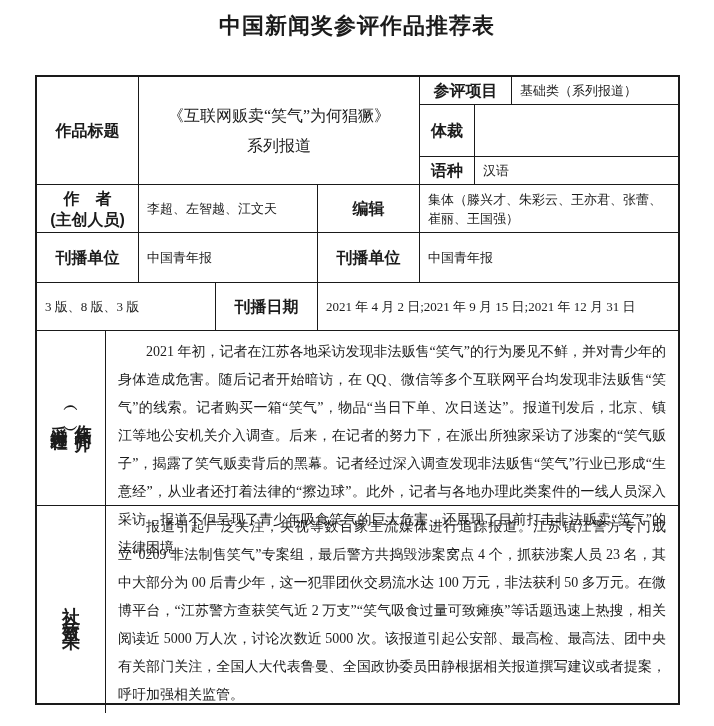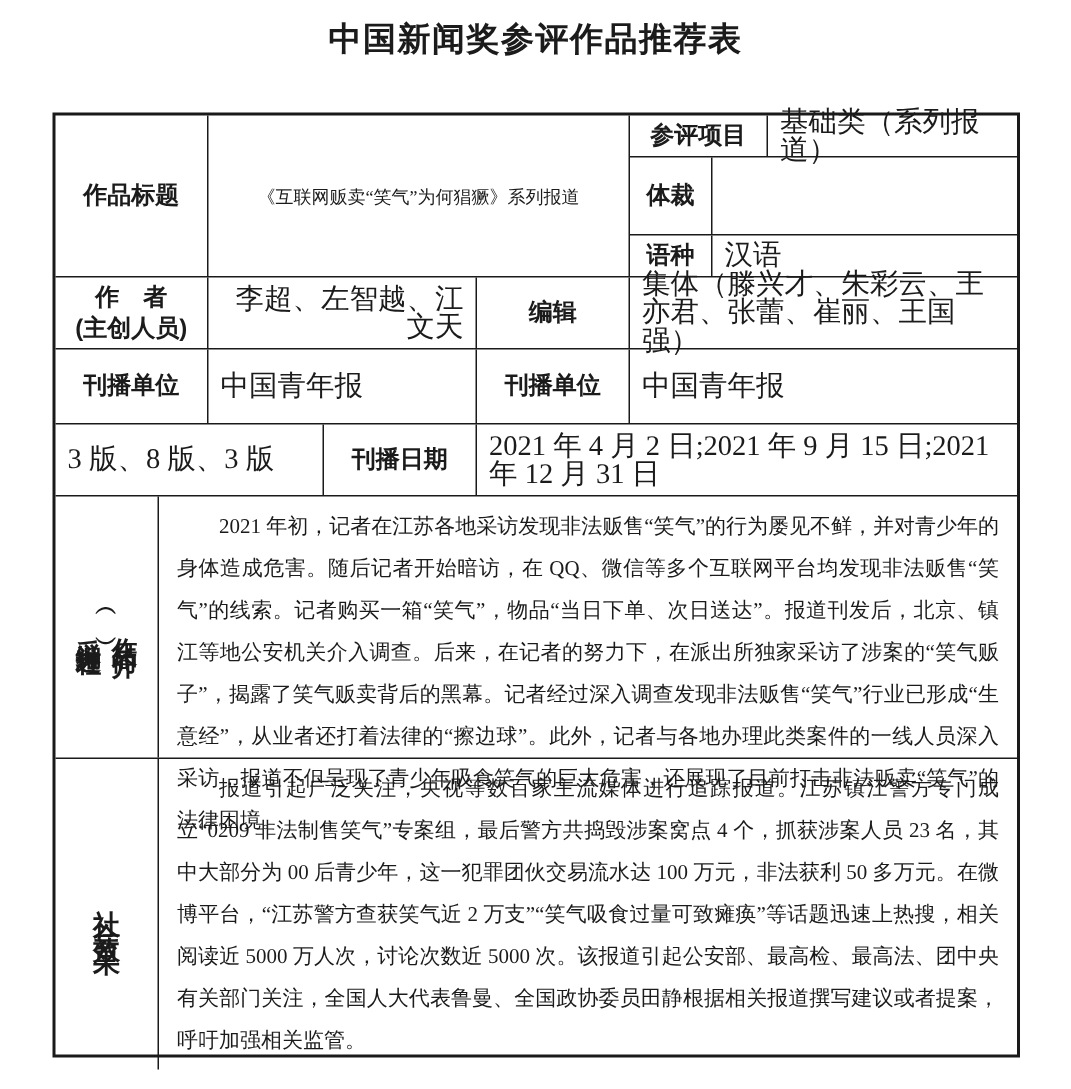--- a/index.html
+++ b/index.html
@@ -18,32 +18,32 @@
     display:flex; flex-direction:column;
   }
   .row { display:flex; flex-direction:row; border-bottom:1.5px solid #1a1a1a; box-sizing:border-box; flex:0 0 auto; }
   .row.last { border-bottom:none; flex:1 1 auto; }
   .cell { border-right:1.5px solid #1a1a1a; box-sizing:border-box; display:flex; align-items:center; }
   .cell.end { border-right:none; }
   .lab {
     justify-content:center; text-align:center; font-weight:bold; font-size:16px;
     font-family:"Liberation Sans", sans-serif; line-height:20px;
   }
-  .val { font-size:19px; padding:3px 8px; line-height:19px; }
+  .val { font-size:13px; padding:3px 8px; line-height:19px; }
   .c1 { width:102px; flex:0 0 102px; }
   .c2 { width:179px; flex:0 0 179px;text-align:right; }
   .c3 { width:102px; flex:0 0 102px; }
   .c4 { flex:1 1 auto; }
   .r1 { height:108px; }
   .r2 { height:48px; }
   .r3 { height:50px; }
   .r4 { height:48px; }
   .r5 { height:57px; }
   .r6 { height:175px; }
-  .title-cell { width:281px; flex:0 0 281px; justify-content:center; text-align:center; font-size:12px; line-height:30px; }
+  .title-cell { width:281px; flex:0 0 281px; flex-direction:column; justify-content:center; text-align:center; font-size:16px; line-height:30px; }
   .sub-block { flex:1 1 auto; display:flex; flex-direction:column; }
   .sub-row { display:flex; flex-direction:row; border-bottom:1.5px solid #1a1a1a; box-sizing:border-box; }
   .sub-row.sr1 { height:28px; flex:0 0 28px; }
   .sub-row.sr2 { height:52px; flex:0 0 52px; }
   .sub-row.sr3 { border-bottom:none; flex:1 1 auto; }
   .sub-lab-wide { width:92px; flex:0 0 92px; }
   .sub-lab-narrow { width:55px; flex:0 0 55px; }
   .url-lab { width:173px; flex:0 0 173px; }
   .v-lab-col { width:69px; flex:0 0 69px; justify-content:center; }
   .para-cell { flex-direction:column; justify-content:flex-start; align-items:stretch; }

